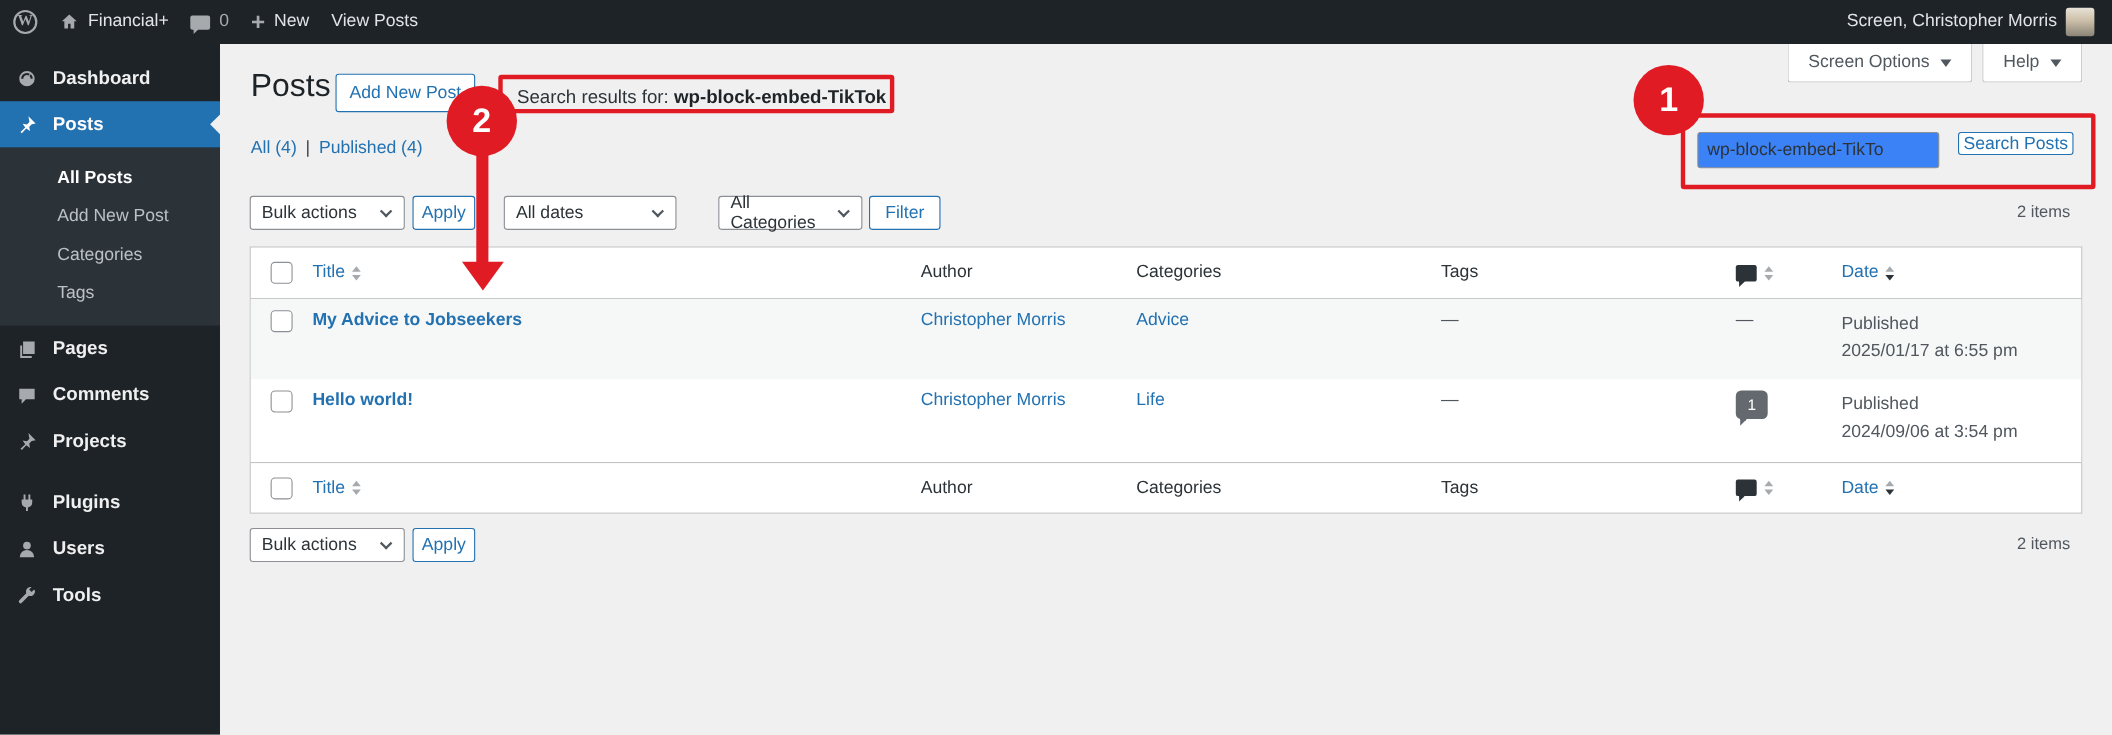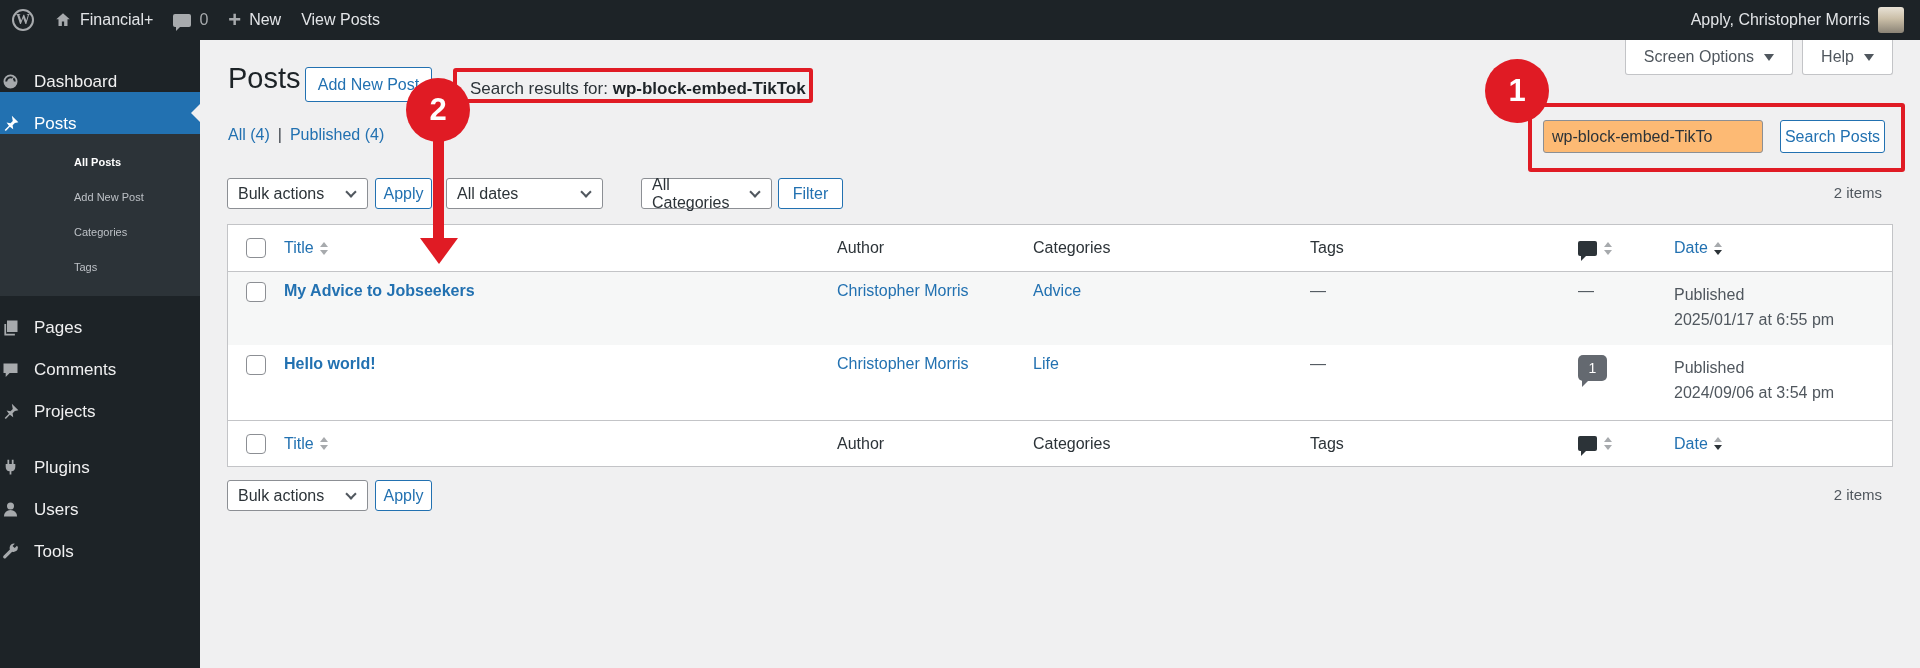--- a/index.html
+++ b/index.html
@@ -24,30 +24,30 @@
   .avatar { width:26px; height:26px; border-radius:3px;
     background:linear-gradient(180deg,#e8e2d6 0%, #cbbfa8 45%, #8a8376 100%); }
 
   
   .body { display:flex; height:628px; }
   .sidebar { width:200px; background:#1d2327; color:#f0f0f1; font-size:17px; flex:none;
     padding-top:10px; }
   .content { flex:1; position:relative; background:#f0f0f1; }
 
   
-  .menu-item { height:42px; display:flex; align-items:flex-end; gap:13px; padding-left:0;
-    color:#f0f0f1; cursor:pointer; }
+  .menu-item { height:42px; display:flex; align-items:center; gap:13px; padding-left:14px;
+    color:#f0f0f1; cursor:pointer;font-weight:bold; }
   .menu-item svg { width:21px; height:21px; fill:#a7aaad; flex:none; }
   .menu-item.active { background:#2271b1; color:#fff; position:relative; }
   .menu-item.active svg { fill:#fff; }
   .menu-item.active:after { content:""; position:absolute; right:0; top:50%; margin-top:-9px;
     border:9px solid transparent; border-right-color:#f0f0f1; }
   .submenu { background:#2c3338; padding:10px 0 12px; }
-  .submenu-item { height:35px; display:flex; align-items:center; padding-left:74px;
-    color:#bdc1c6; font-size:11px; cursor:pointer; }
+  .submenu-item { height:35px; display:flex; align-items:center; padding-left:52px;
+    color:#bdc1c6; font-size:16px; cursor:pointer; }
   .submenu-item.current { color:#fff; font-weight:bold; }
   .menu-gap { height:14px; }
 
   
   .meta-tabs { position:absolute; top:0; right:27px; display:flex; gap:9px; }
   .meta-tab { height:35px; background:#fff; border:1px solid #c3c4c7; border-top:none;
     display:flex; align-items:center; gap:10px; padding:0 18px; color:#50575e; font-size:16px;
     border-radius:0 0 3px 3px; cursor:pointer; }
   .caret-down { width:0; height:0; border:5px solid transparent; border-top:7px solid #50575e;
     margin-top:6px; }
@@ -59,35 +59,35 @@
   .add-new-btn { position:absolute; left:105px; top:27px; width:127px; height:35px; }
   .subtitle { position:absolute; left:270px; top:39px; font-size:17px; color:#2c3338; }
   .subtitle b { color:#1d2327; }
   .views { position:absolute; left:28px; top:86px; font-size:16px; display:flex; gap:8px; }
   .views a { color:#2271b1; text-decoration:none; cursor:pointer;text-align:right; }
   .views .sep { color:#3c434a; }
 
   
   .search-input { position:absolute; left:1343px; top:80px; width:220px; height:33px;
     border:1px solid #8c8f94; border-radius:3px; padding:0 8px; font-size:16px; color:#2c3338;
-    background:#fdba74; font-family:"Liberation Sans", sans-serif; }
-  .search-btn { position:absolute; left:1580px; top:80px; width:105px; height:33px; }
+    background:#3b82f6; font-family:"Liberation Sans", sans-serif; }
+  .search-btn { position:absolute; left:1580px; top:80px; width:105px; height:21px; }
 
   
   .tablenav-top { position:absolute; left:27px; top:138px; display:flex; align-items:center; }
   .tablenav-bottom { position:absolute; left:27px; top:440px; display:flex; align-items:center; }
   .wp-select { height:31px; background:#fff; border:1px solid #8c8f94; border-radius:3px;
     display:flex; align-items:center; justify-content:space-between; padding:0 10px 0 10px;
     font-size:16px; color:#2c3338; cursor:pointer; }
   .chev { width:8px; height:8px; border-right:2px solid #50575e; border-bottom:2px solid #50575e;
     transform:rotate(45deg); margin:-4px 2px 0 10px; flex:none; }
   .apply-btn { width:57px; height:31px; margin-left:7px; }
   .filter-btn { width:65px; height:31px; margin-left:6px; }
   .sel-bulk { width:141px; }
-  .sel-dates { width:157px; margin-left:14px; }
+  .sel-dates { width:157px; margin-left:26px; }
   .sel-cats { width:131px; margin-left:38px; }
   .item-count { position:absolute; right:38px; font-size:15px; color:#50575e; }
   .item-count.top { top:144px; }
   .item-count.bottom { top:446px; }
 
   
   .posts-table { position:absolute; left:27px; top:184px; width:1666px; background:#fff;
     border:1px solid #c3c4c7; font-size:16px; }
   .t-row { display:grid; grid-template-columns:56px 553px 196px 277px 268px 96px 218px;
     align-items:start; }
@@ -161,21 +161,21 @@
       <span class="ab-item">
         <span class="ab-plus">+</span>
         <span>New</span>
       </span>
       <span class="ab-item">
         <span>View Posts</span>
       </span>
     </div>
     <div class="ab-right">
       <span class="ab-item">
-        <span>Apply, Christopher Morris</span>
+        <span>Screen, Christopher Morris</span>
         <span class="avatar"></span>
       </span>
     </div>
   </div>
 
   <div class="body">
 
     <aside class="sidebar">
       <div class="menu-item">
         <svg viewBox="0 0 24 24">

